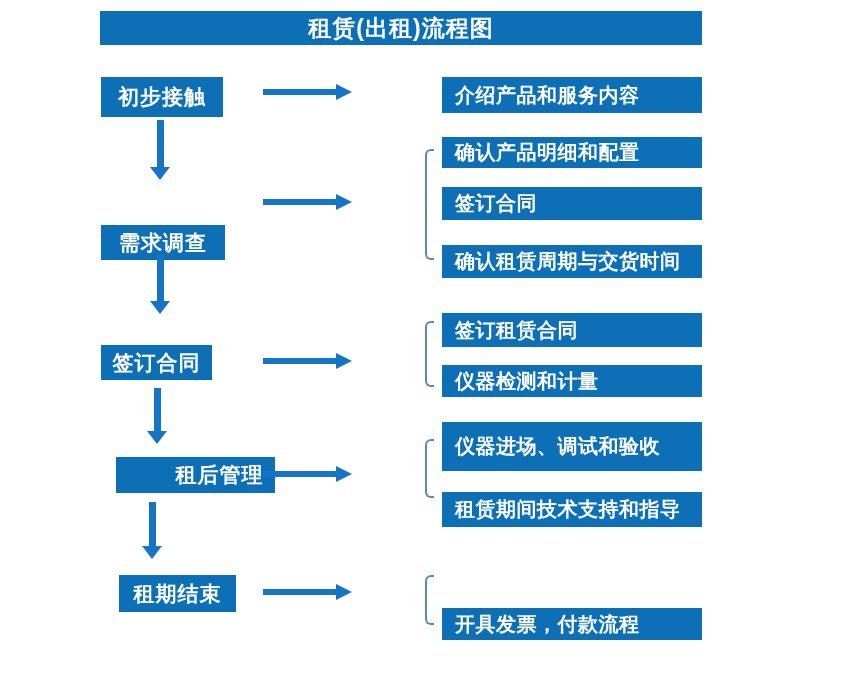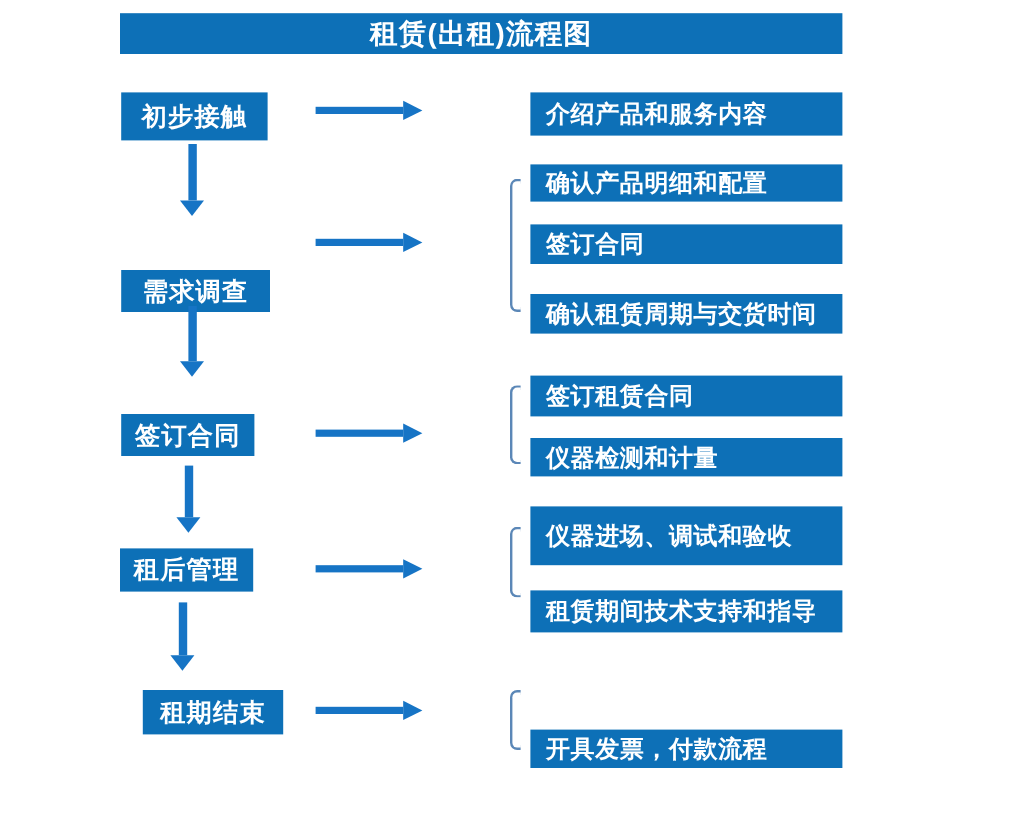--- a/index.html
+++ b/index.html
@@ -73,21 +73,21 @@
 </head>
 <body>
 
 <div class="canvas">
 
   <div class="titlebar">租赁(出租)流程图</div>
 
   <div class="stepbox" style="left:101px;top:77px;width:122px;height:40px;">初步接触</div>
   <div class="stepbox" style="left:101px;top:188px;width:124px;height:35px;margin-top:37px;">需求调查</div>
   <div class="stepbox" style="left:101px;top:345px;width:111px;height:35px;">签订合同</div>
-  <div class="stepbox" style="left:100px;top:457px;width:111px;height:36px;">租后管理</div>
+  <div class="stepbox" style="left:116px;top:457px;width:111px;height:36px;padding-left:48px;">租后管理</div>
   <div class="stepbox" style="left:99px;top:575px;width:117px;height:37px;margin-left:20px;">租期结束</div>
 
   <div class="varrow" style="left:150px;top:120px;">
     <div class="shaft" style="height:47px;"></div>
     <div class="head"></div>
   </div>
   <div class="varrow" style="left:150px;top:255px;">
     <div class="shaft" style="height:46px;"></div>
     <div class="head"></div>
   </div>

